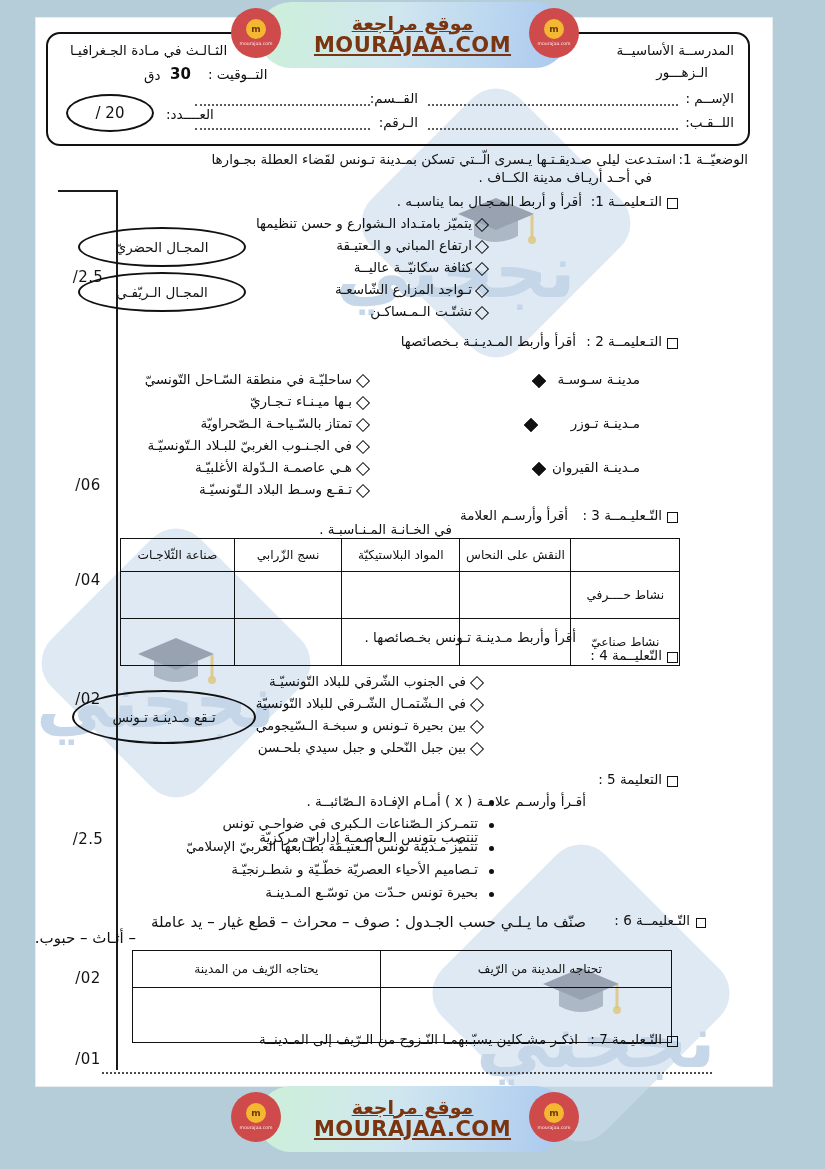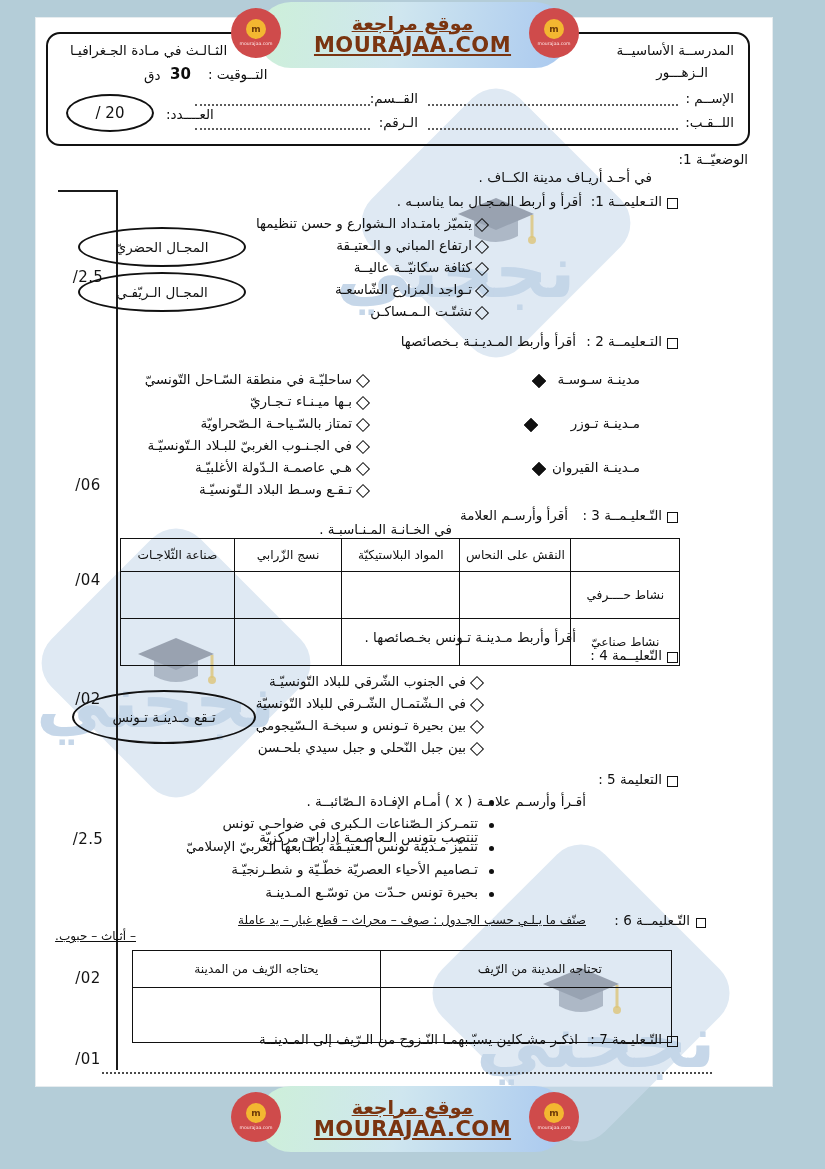--- a/index.html
+++ b/index.html
@@ -118,21 +118,21 @@
   }
 
   
   .txt {
     position: absolute;
     color: #101010;
     font-size: 13.5px;
     white-space: nowrap;
     line-height: 1.15;
   }
-  .txt.sm { font-size: 12px; text-decoration: underline; }
+  .txt.sm { font-size: 15px; }
   .heavy { font-weight: 600; }
 
   .sq-bullet {
     position: absolute;
     width: 9px;
     height: 9px;
     border: 1.6px solid #111;
   }
   .diamond {
     position: absolute;
@@ -326,20 +326,21 @@
     <div class="dotline" style="right:378px; top:70px; width:175px;"></div>
 
     <div class="head-line" style="right:330px; top:80px;">الـرقم:</div>
     <div class="dotline" style="right:378px; top:94px; width:175px;"></div>
 
     <div class="head-line" style="left:118px; top:72px;">العــــدد:</div>
     <div class="score-oval" style="left:18px; top:60px;">/ 20</div>
   </div>
 
   <div class="txt" style="right:24px; top:134px;">الوضعيّــة 1:</div>
+  <div class="txt" style="right:96px; top:134px;">استـدعت ليلى  صـديقـتـها يـسرى الّــتي تسكن بمـدينة تـونس لقَضاء العطلة بجـوارها</div>
   <div class="txt" style="right:120px; top:152px;">في أحـد أريـاف مدينة الكــاف .</div>
 
   <div class="rail"></div>
   <div class="rail-top"></div>
 
   <div class="mark" style="top:250px;">/2.5</div>
   <div class="mark" style="top:410px;margin-top:48px;">/06</div>
   <div class="mark" style="top:553px;">/04</div>
   <div class="mark" style="top:672px;">/02</div>
   <div class="mark" style="top:812px;">/2.5</div>

